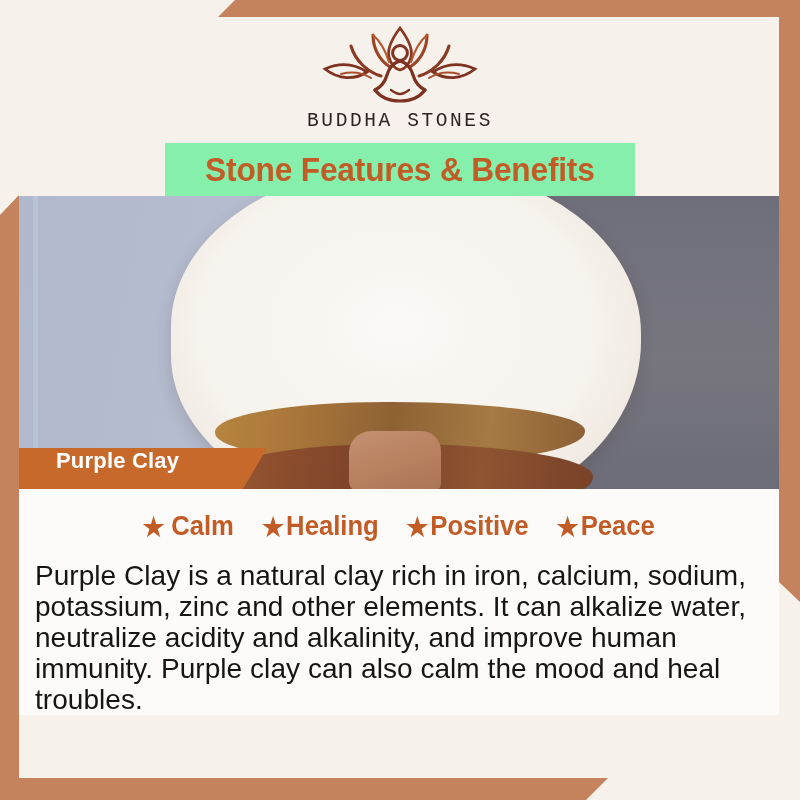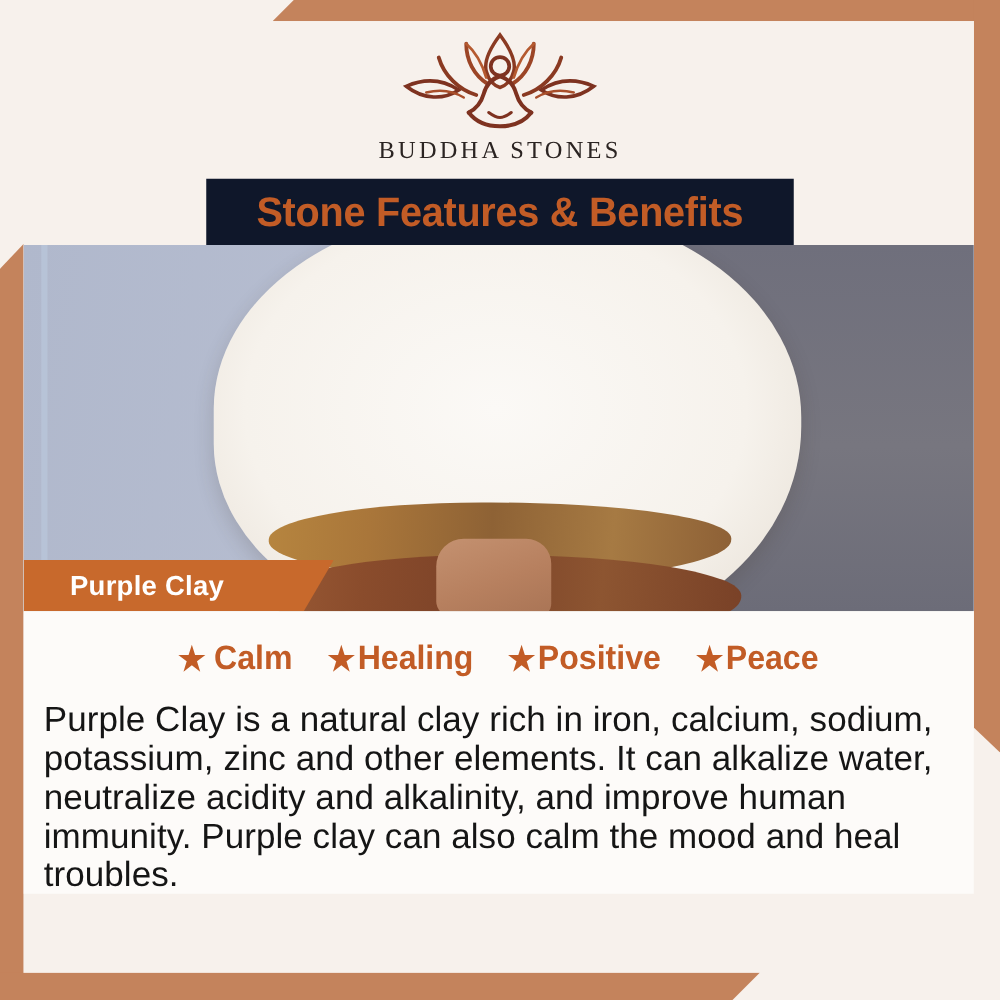--- a/index.html
+++ b/index.html
@@ -49,33 +49,33 @@
   .logo-block {
     position: absolute;
     left: 0; right: 0; top: 22px;
     display: flex;
     flex-direction: column;
     align-items: center;
   }
   .logo-mark { width: 178px; height: 82px; display: block; }
   .logo-wordmark {
     margin-top: 6px;
-    font-family: Liberation Serif, serif;
+    font-family: Liberation Mono, monospace;
     font-size: 19.5px;
     letter-spacing: 2.6px;
     color: #2b2422;
     white-space: nowrap;
   }
 
   
   .headline-wrap {
     position: absolute;
     left: 165px; top: 143px;
     width: 470px; height: 53px;
-    background: #0f172a;
+    background: #86efac;
     display: flex;
     align-items: center;
     justify-content: center;
   }
   .headline {
     font-family: "Liberation Sans Narrow", "Liberation Sans", sans-serif;
     font-weight: bold;
     font-size: 33px;
     letter-spacing: -0.2px;
     color: #c25c26;
@@ -116,21 +116,21 @@
             background: linear-gradient(160deg,#c49170 0%,#b7805f 55%,#a97455 100%); }
 
   
   .clay-tag {
     position: absolute;
     left: 19px; top: 448px;
     width: 248px; height: 41px;
     background: #c8692c;
     clip-path: polygon(0 0, 100% 0, calc(100% - 24px) 100%, 0 100%);
     display: flex;
-    align-items: center;
+    align-items: flex-start;
   }
   .clay-tag-label {
     margin-left: 37px;
     color: #ffffff;
     font-size: 22px;
     font-weight: bold;
     letter-spacing: .2px;
     white-space: nowrap;
   }
 

